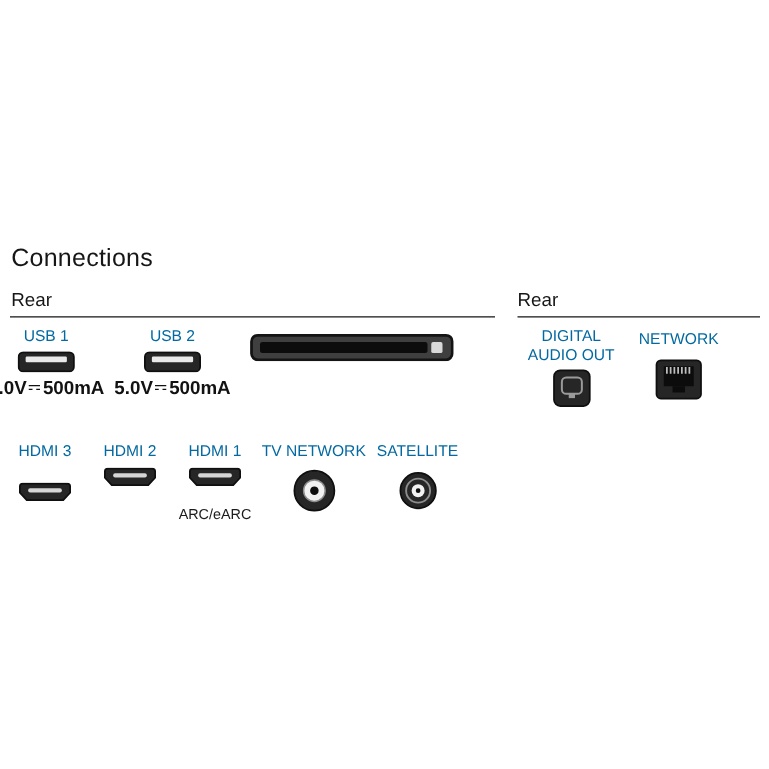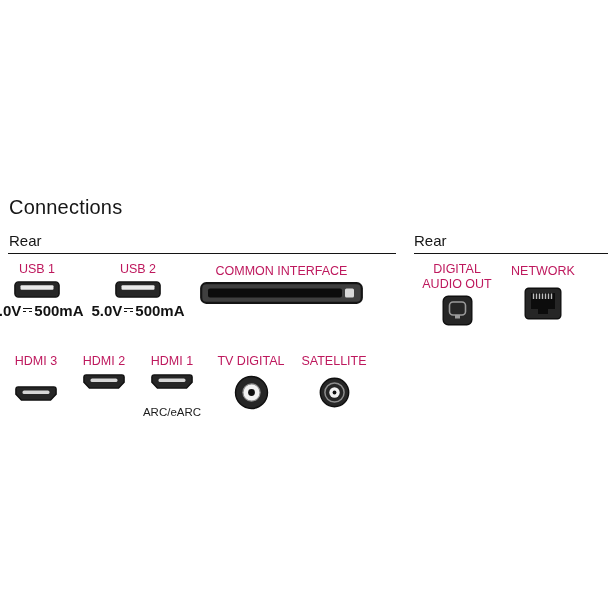--- a/index.html
+++ b/index.html
@@ -17,21 +17,21 @@
   .side-heading{left:9px;top:232px;}
   .rear-heading{left:414px;top:232px;}
   .rule{position:absolute;height:0;border-top:1.6px solid #141414;}
   .side-rule{left:8px;top:253px;width:388px;}
   .rear-rule{left:414px;top:253px;width:194px;}
 
   .port{
     position:absolute;display:flex;flex-direction:column;align-items:center;
   }
   .label{
-    font-size:12.5px;font-weight:400;color:#be185d;white-space:nowrap;line-height:15px;
+    font-size:12.5px;font-weight:400;color:#0369a1;white-space:nowrap;line-height:15px;
   }
   .sublabel{font-size:11.5px;color:#1c1c1c;margin-top:17px;white-space:nowrap;}
   .spec{
     font-size:15px;font-weight:700;color:#121212;margin-top:4px;white-space:nowrap;
     display:inline-flex;align-items:center;
   }
   .dc{display:inline-block;width:11px;height:8px;margin:0 1px;position:relative;}
   .dc::before{content:"";position:absolute;left:1px;right:1px;top:1px;border-top:1.7px solid #121212;}
   .dc::after{content:"";position:absolute;left:1px;right:1px;top:4.8px;border-top:1.7px dashed #121212;}
 
@@ -95,21 +95,20 @@
       <rect class="ic-slot" x="6.5" y="4.2" width="33" height="4.6" rx="1"></rect>
     </svg>
     <span class="spec">
         <span>5.0V</span>
         <span class="dc"></span>
         <span>500mA</span>
       </span>
   </div>
 
   <div class="port ci">
-    <span class="label">COMMON INTERFACE</span>
     <svg class="ci-icon" width="163" height="22" viewBox="0 0 163 22">
       <rect x="1.2" y="1.2" width="160.6" height="19.6" rx="5" fill="#3f3f3f" stroke="#141414" stroke-width="2.2"></rect>
       <rect class="ic-dark" x="8" y="6.6" width="134" height="8.8" rx="2"></rect>
       <rect x="145" y="6.6" width="9" height="8.8" rx="1.5" fill="#d9d9d9"></rect>
     </svg>
   </div>
 
   <div class="port dao">
     <span class="label">DIGITAL</span>
     <span class="label">AUDIO OUT</span>
@@ -155,21 +154,21 @@
   <div class="port hdmi1">
     <span class="label">HDMI 1</span>
     <svg class="hdmi-icon" width="42" height="15" viewBox="0 0 42 15">
       <path class="ic-fill" d="M3.2,0.9 L38.8,0.9 Q41.1,0.9 41.1,3.2 L41.1,8.2 L35.6,14.1 L6.4,14.1 L0.9,8.2 L0.9,3.2 Q0.9,0.9 3.2,0.9 Z"></path>
       <rect x="7.5" y="4.6" width="27" height="3.4" rx="1.6" fill="#d6d6d6"></rect>
     </svg>
     <span class="sublabel">ARC/eARC</span>
   </div>
 
   <div class="port ant">
-    <span class="label">TV DIGITAL</span>
+    <span class="label">TV NETWORK</span>
     <svg class="ant-icon" width="35" height="35" viewBox="0 0 35 35">
       <circle class="ic-fill" cx="17.5" cy="17.5" r="16"></circle>
       <circle cx="17.5" cy="17.5" r="8.6" fill="#f2f2f2" stroke="#8d8d8d" stroke-width="1.2"></circle>
       <circle cx="17.5" cy="17.5" r="3.4" fill="#0f0f0f"></circle>
     </svg>
   </div>
 
   <div class="port sat">
     <span class="label">SATELLITE</span>
     <svg class="sat-icon" width="31" height="31" viewBox="0 0 31 31">

